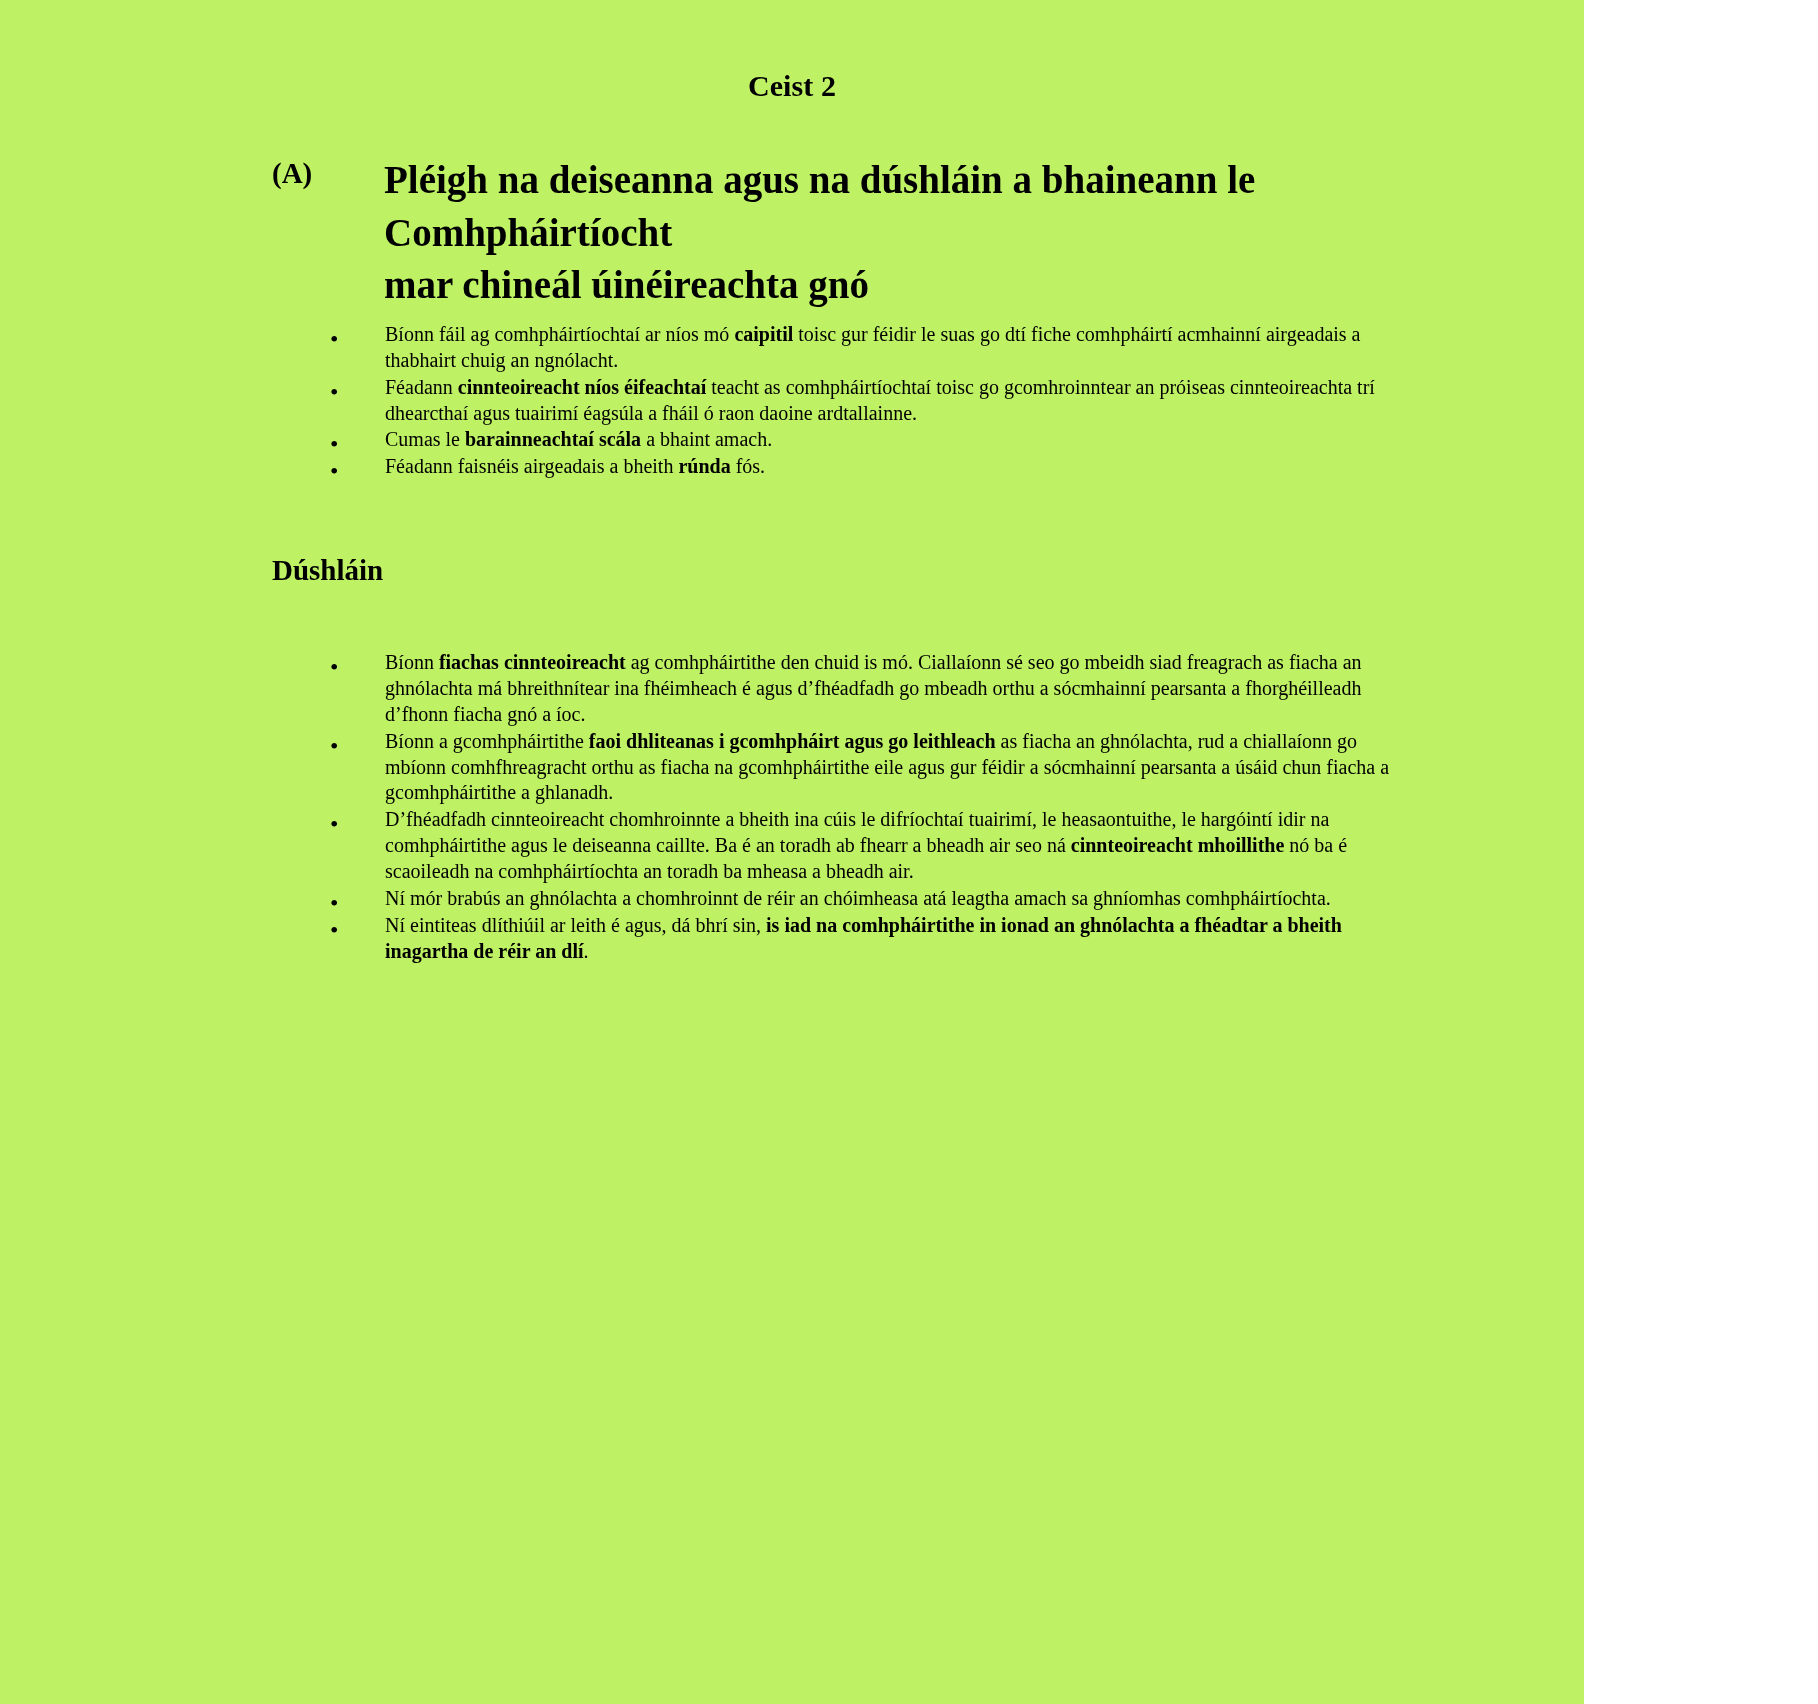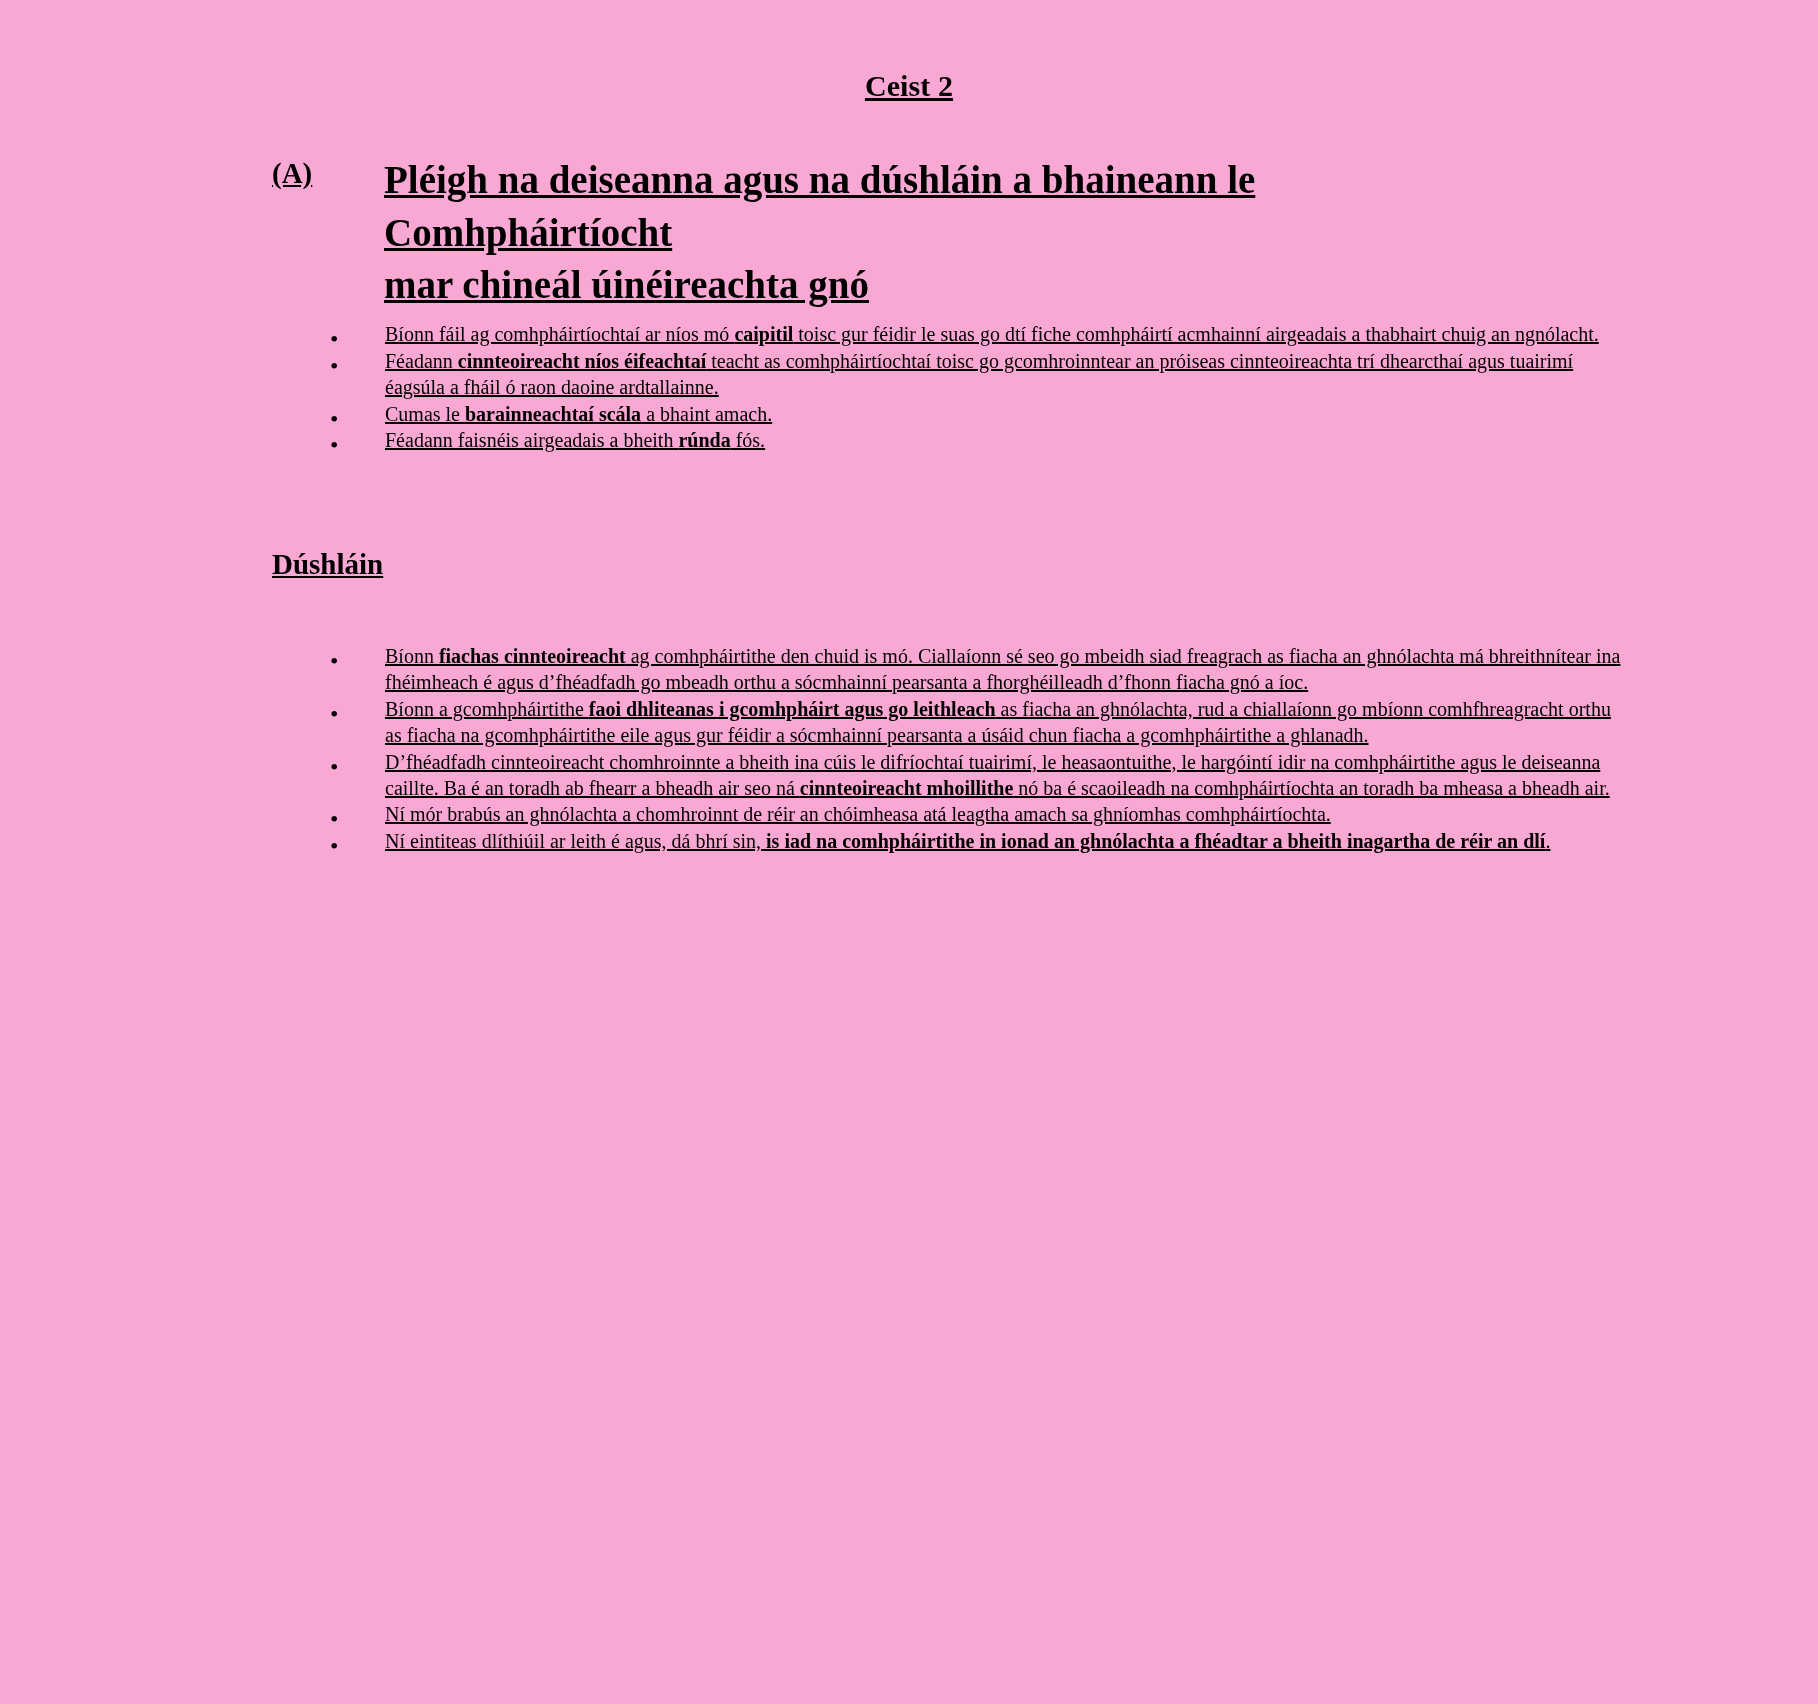--- a/index.html
+++ b/index.html
@@ -6,28 +6,27 @@
   html, body {
     margin: 0;
     padding: 0;
     background: #ffffff;
   }
   body {
     font-family: "Liberation Serif", "DejaVu Serif", serif;
     color: #000000;
   }
   .page {
-    width: 1818px;
+    width: 1584px;
     min-height: 1704px;
     box-sizing: border-box;
-    background: #f9a8d4;
+    background: #bef264;
     position: relative;
     padding: 0;
     overflow: hidden;
-    text-decoration: underline;
   }
   .page-title {
     text-align: center;
     font-weight: bold;
     font-size: 30px;
     line-height: 1.2;
     margin: 0;
     padding-top: 68px;
     letter-spacing: 0.1px;
   }
@@ -52,21 +51,21 @@
     max-width: 1120px;
   }
   .section-heading {
     font-weight: bold;
     font-size: 29px;
     line-height: 1.3;
     padding-left: 272px;
     margin: 0;
   }
   .heading-deiseanna { margin-top: 56px; }
-  .heading-dushlain { margin-top: 92px; }
+  .heading-dushlain { margin-top: 72px; }
 
   ul.bullets {
     list-style: none;
     margin: 0;
     padding: 0;
   }
   ul.bullets.first-list { margin-top: 10px; }
   ul.bullets.second-list { margin-top: 60px; }
 
   ul.bullets > li {

